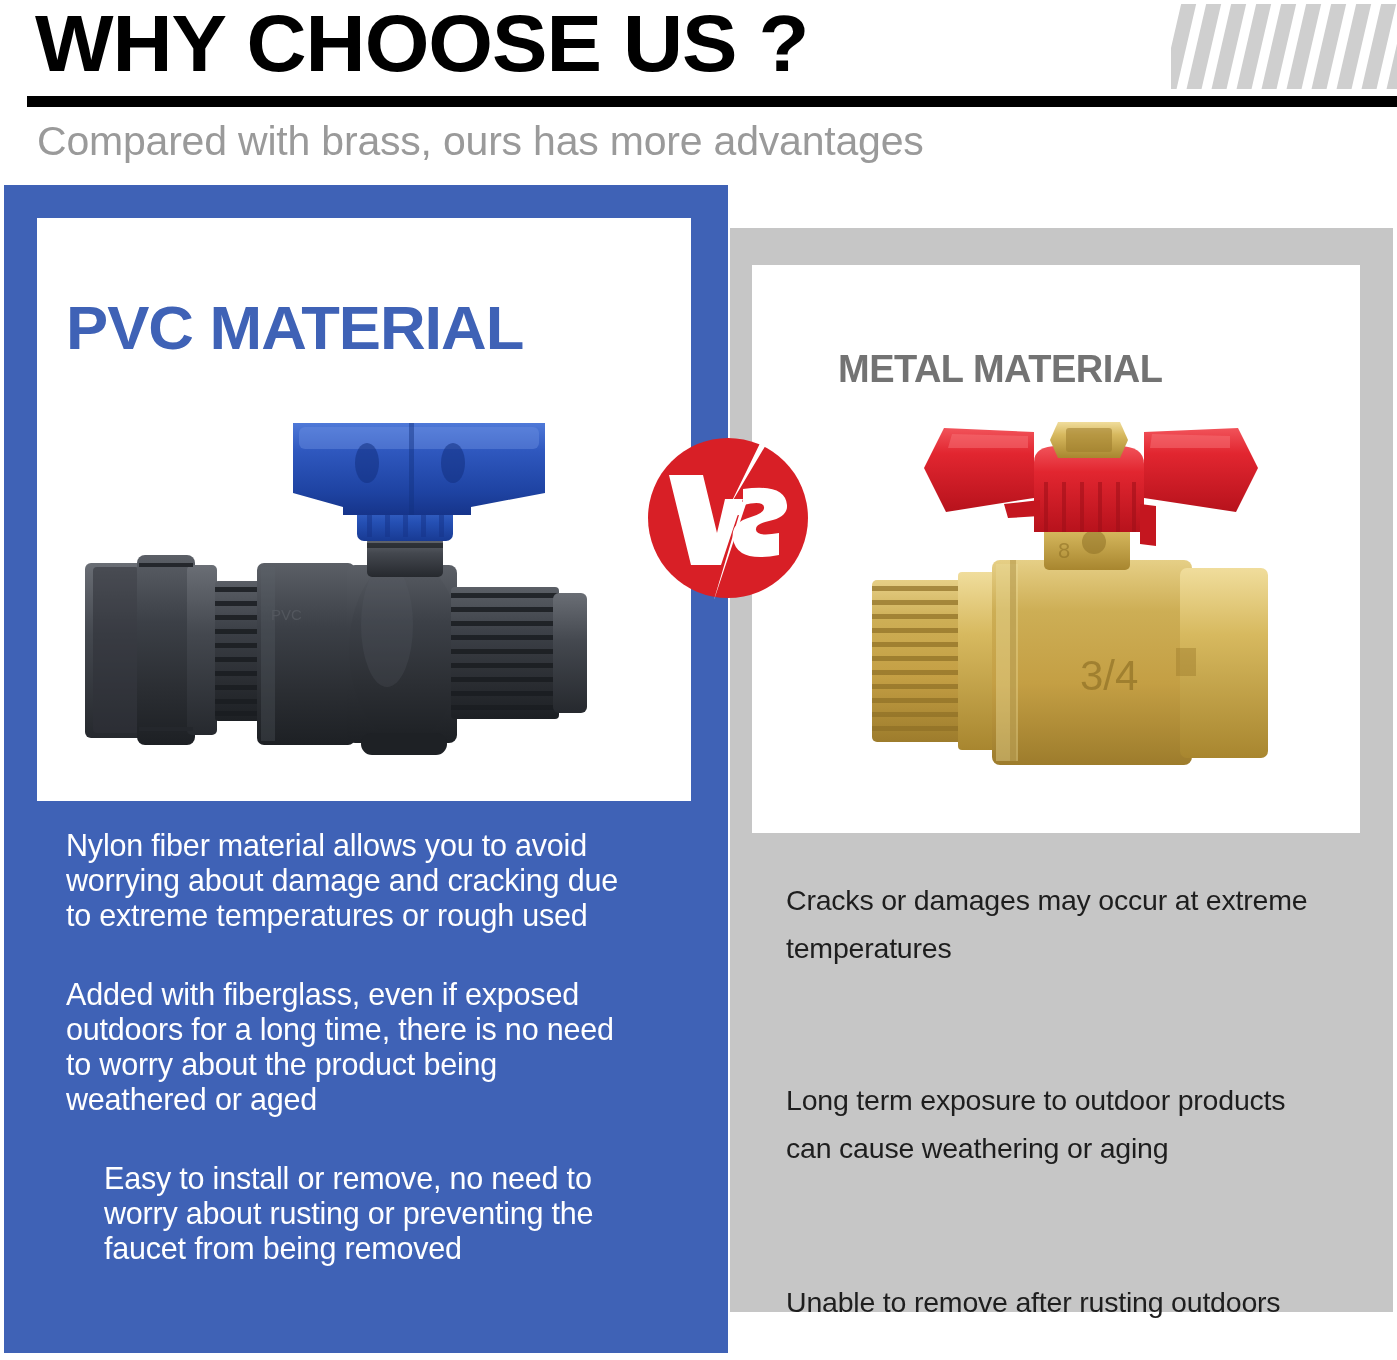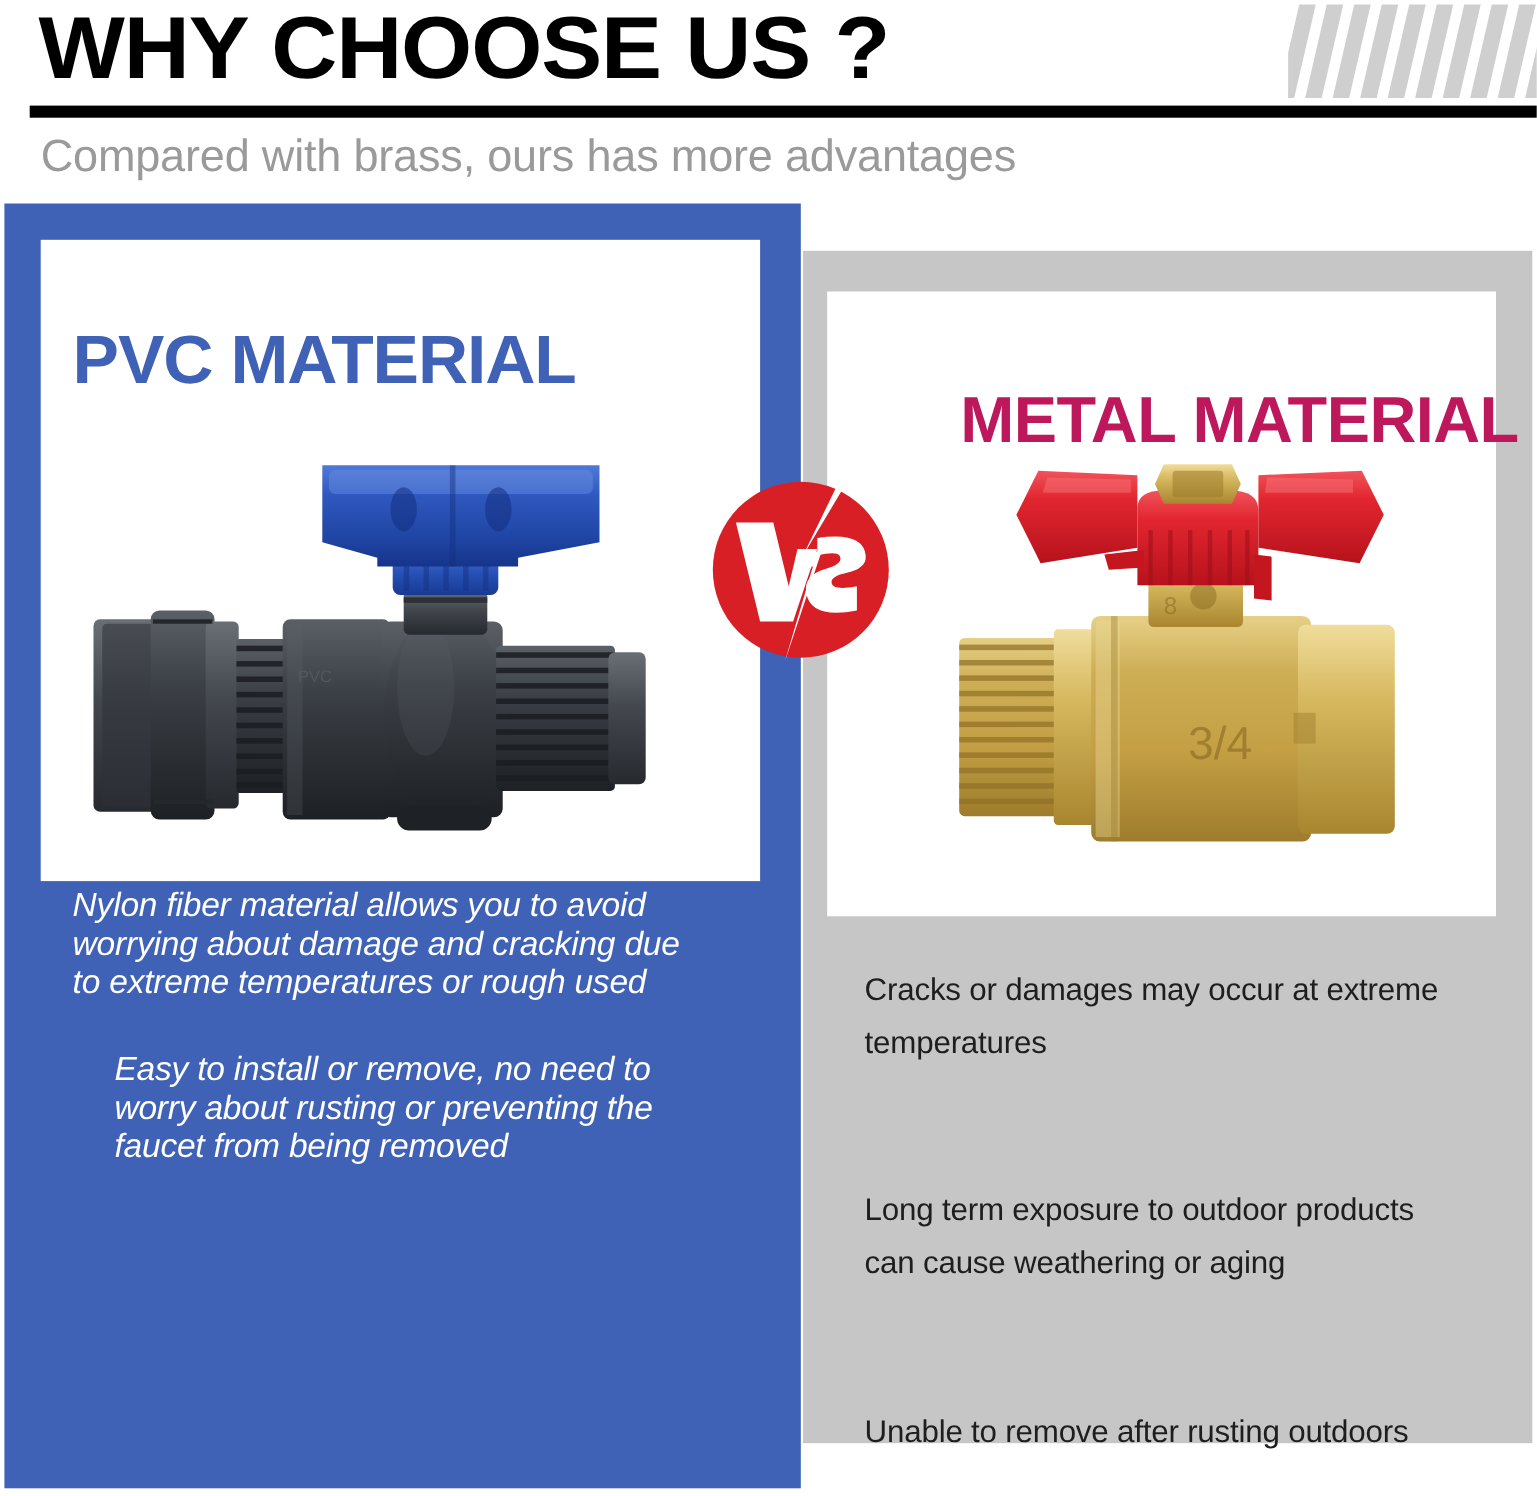--- a/index.html
+++ b/index.html
@@ -58,33 +58,32 @@
 
   .card-heading {
     position:absolute; white-space:nowrap; font-weight:bold;
     font-family:"Liberation Sans", sans-serif;
   }
   .heading-pvc {
     left:66px; top:292px; font-size:62px; color:#3f62b6;
     letter-spacing:-1px; transform:scaleX(1.02); transform-origin:left center;
   }
   .heading-metal {
-    left:838px; top:348px; font-size:59px; color:#be185d;
+    left:838px; top:348px; font-size:38px; color:#737373;
     letter-spacing:-0.5px;
-    margin-left:35px;
   }
 
   
   .vs-badge {
     position:absolute; left:647px; top:437px; width:162px; height:162px;
     z-index:40;
   }
 
   
-  .text-left { position:absolute; left:66px; top:806px; width:570px;font-style:italic; }
+  .text-left { position:absolute; left:66px; top:828px; width:570px; }
   .text-left p {
     color:#ffffff; font-size:30.5px; line-height:35px;
     margin-bottom:44px; letter-spacing:-0.2px;
   }
   .text-left p:last-child { margin-bottom:0;margin-left:38px; }
 
   .text-right { position:absolute; left:786px; top:876px; width:545px; }
   .text-right p {
     color:#1e1e1e; font-size:28.5px; line-height:48px;
     letter-spacing:-0.2px;
@@ -317,20 +316,21 @@
                  Q110 100 132 96 L132 118 Q90 126 86 102 Q83 86 104 80
                  Q118 76 117 70 Q116 63 96 68 Z"></path>
 
         <path d="M118 -4 L84 66 L100 64 L66 166 L92 78 L76 80 L126 -4 Z"></path>
       </g>
     </svg>
   </div>
 
   <div class="text-left">
     <p>Nylon fiber material allows you to avoid worrying about damage and cracking due to extreme temperatures or rough used</p>
+    <p>Added with fiberglass, even if exposed outdoors for a long time, there is no need to worry about the product being weathered or aged</p>
     <p>Easy to install or remove, no need to worry about rusting or preventing the faucet from being removed</p>
   </div>
 
   <div class="text-right">
     <p class="gap-1">Cracks or damages may occur at extreme temperatures</p>
     <p class="gap-2">Long term exposure to outdoor products can cause weathering or aging</p>
     <p>Unable to remove after rusting outdoors</p>
   </div>
 
 </div>

